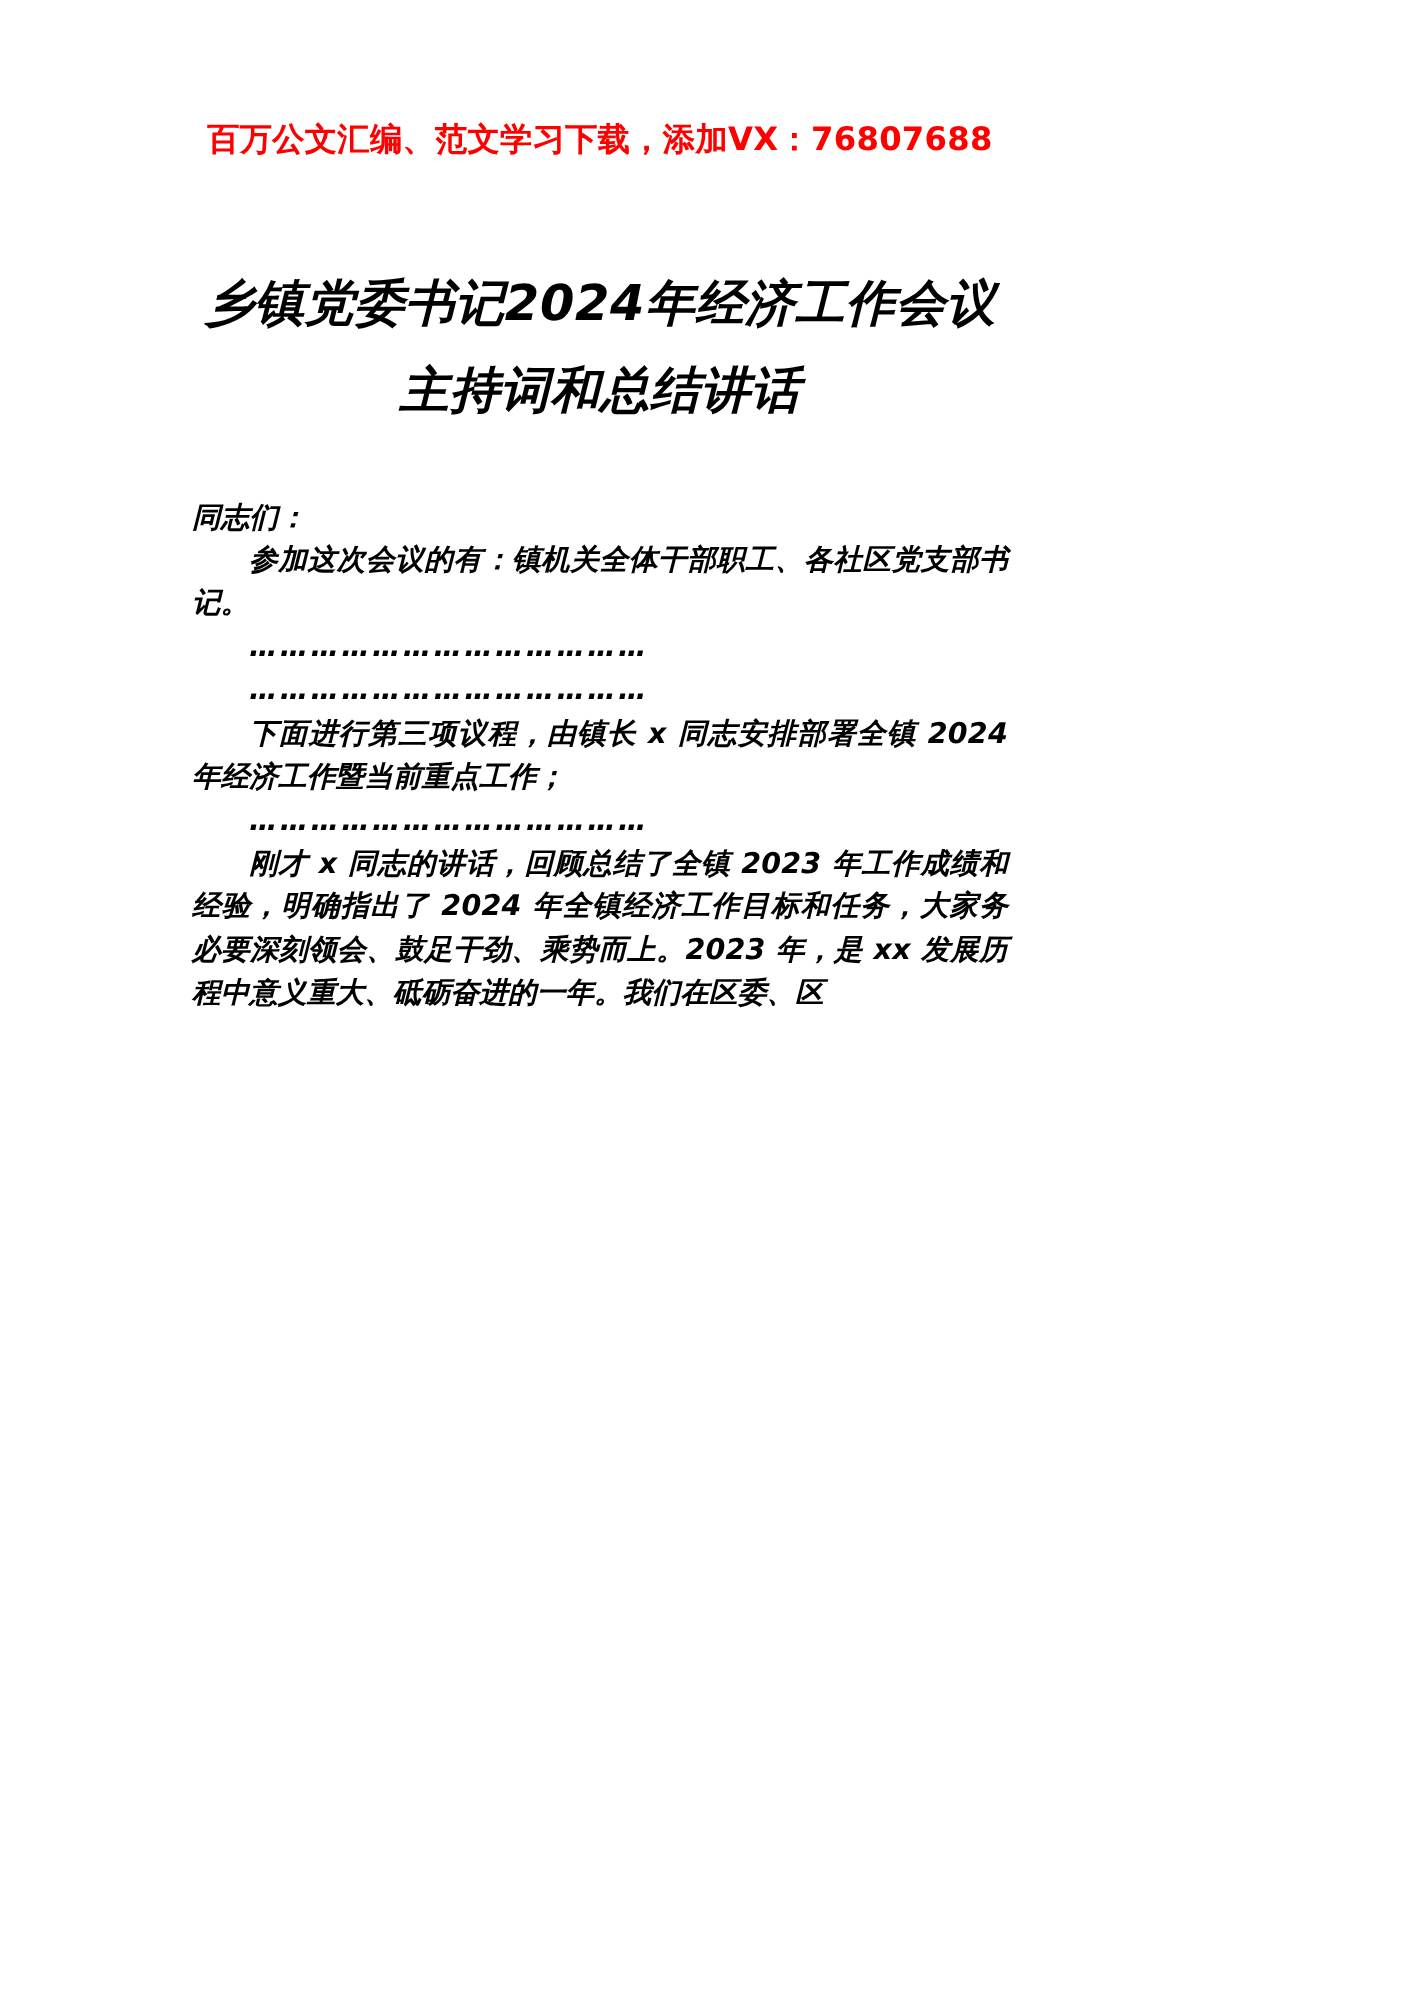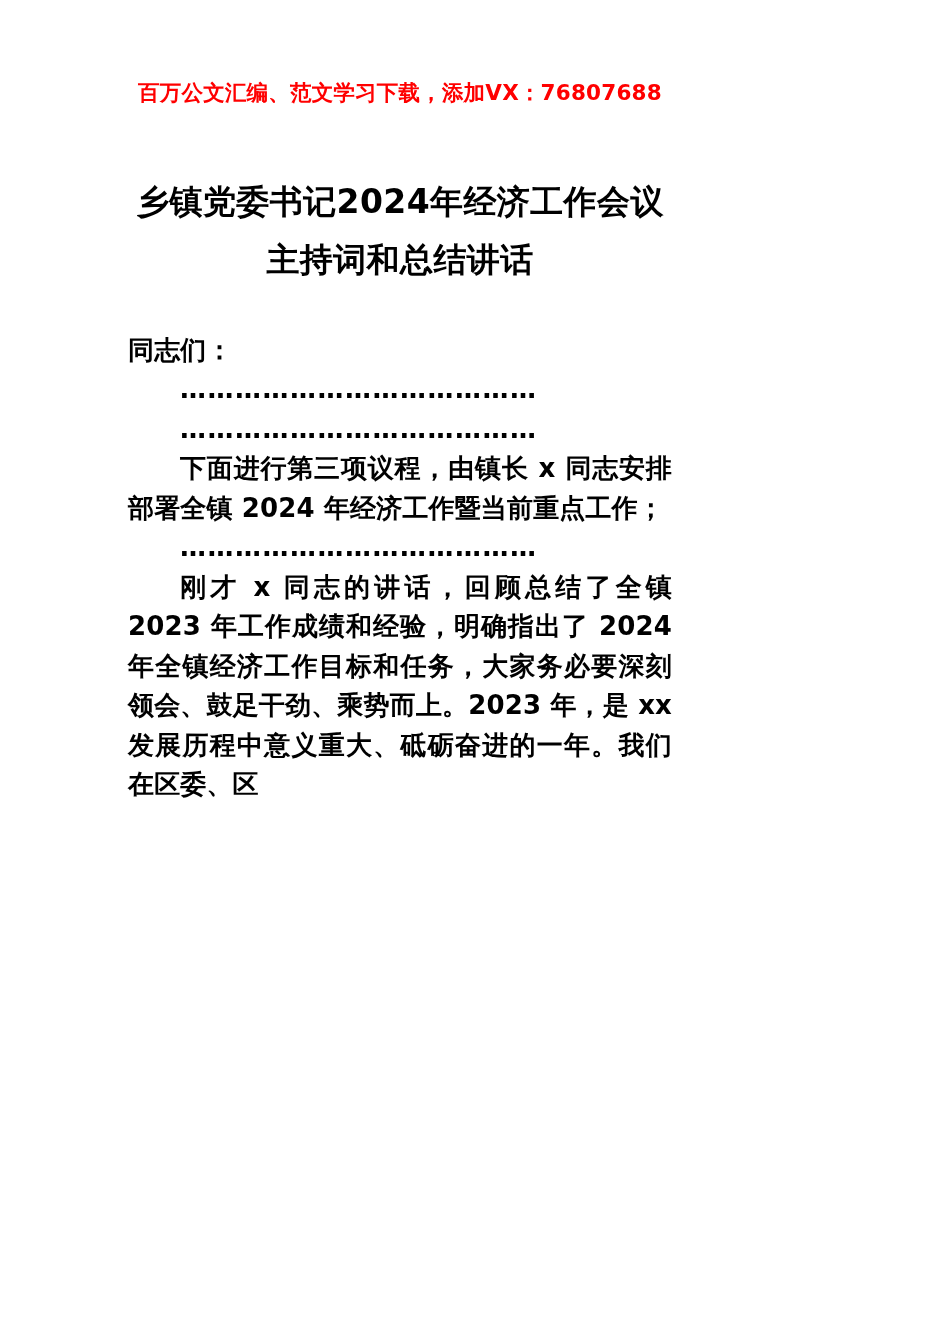--- a/index.html
+++ b/index.html
@@ -32,52 +32,55 @@
     font-family: "DejaVu Sans", "Liberation Sans", sans-serif;
   }
   .doc-title {
     margin-top: 66px;
     text-align: center;
     font-size: 33px;
     font-weight: bold;
     line-height: 1.75;
     letter-spacing: 0.4px;
     font-family: "DejaVu Sans", "Liberation Sans", sans-serif;
+    font-style: italic;
   }
   .body-text {
     margin-top: 42px;
   }
   .para {
-    font-size: 26px;
+    font-size: 19px;
     line-height: 1.52;
     letter-spacing: 0.15px;
     text-align: justify;
     text-justify: inter-ideograph;
     font-weight: bold;
     margin: 0;
+    font-style: italic;
   }
   .para.indent {
     text-indent: 2em;
   }
   .para.dots {
     text-indent: 2em;
     letter-spacing: 1.5px;
   }
 </style>
 </head>
 <body>
 
 <div class="page">
 
   <div class="promo-banner">百万公文汇编、范文学习下载，添加VX：76807688</div>
 
   <h1 class="doc-title">乡镇党委书记2024年经济工作会议主持词和总结讲话</h1>
 
   <div class="body-text">
     <p class="para">同志们：</p>
+    <p class="para indent">参加这次会议的有：镇机关全体干部职工、各社区党支部书记。</p>
     <p class="para dots">…………………………………</p>
     <p class="para dots">…………………………………</p>
     <p class="para indent">下面进行第三项议程，由镇长 x 同志安排部署全镇 2024 年经济工作暨当前重点工作；</p>
     <p class="para dots">…………………………………</p>
     <p class="para indent">刚才 x 同志的讲话，回顾总结了全镇 2023 年工作成绩和经验，明确指出了 2024 年全镇经济工作目标和任务，大家务必要深刻领会、鼓足干劲、乘势而上。2023 年，是 xx 发展历程中意义重大、砥砺奋进的一年。我们在区委、区</p>
   </div>
 
 </div>
 
 </body></html>

